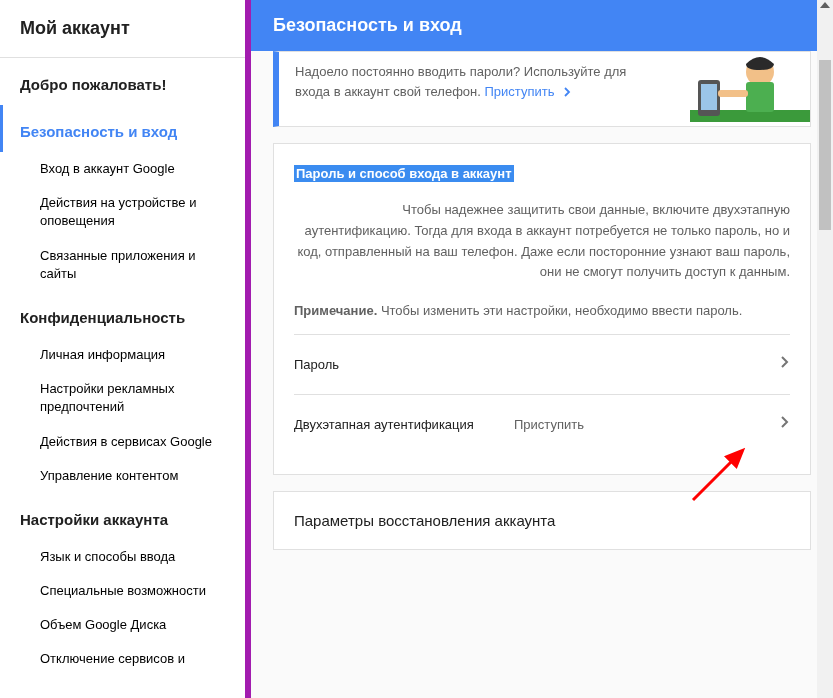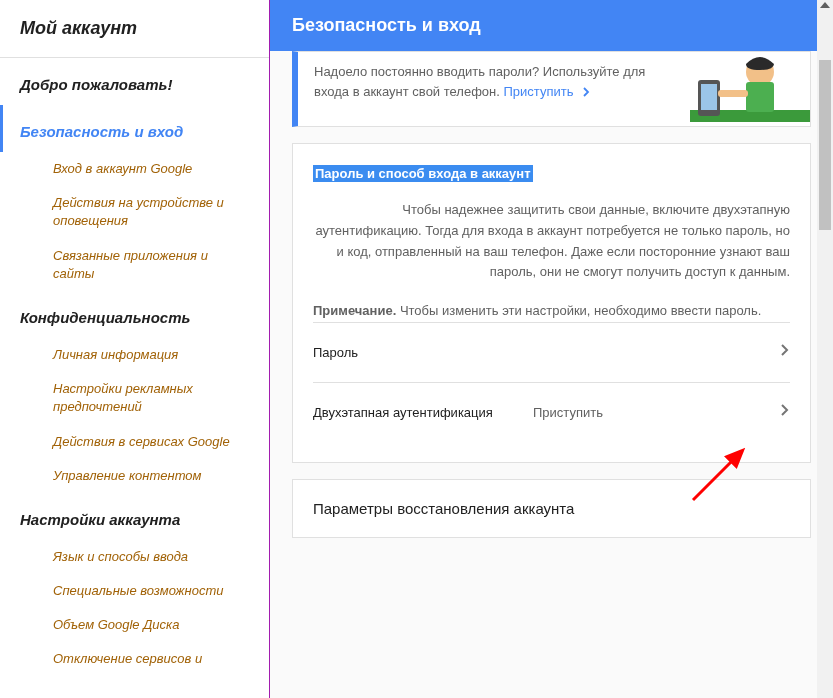--- a/index.html
+++ b/index.html
@@ -10,27 +10,26 @@
     body {
       font-family: Arial, 'Helvetica Neue', Helvetica, sans-serif;
       width: 833px;
       height: 698px;
       overflow: hidden;
       background: #fff;
       display: flex;
       position: relative;
     }
     .sidebar {
-      width: 270px;
-      border-right: 1px solid #a21caf;
+      width: 251px;
+      border-right: 6px solid #a21caf;
       height: 100%;
       overflow-y: auto;
       background: #fff;
       position: relative;
-      font-style: italic;
     }
     .sidebar-title {
       font-size: 18px;
       font-weight: bold;
       color: #212121;
       padding: 18px 20px 18px 20px;
       border-bottom: 1px solid #e0e0e0;
     }
     .sidebar-section {
       padding: 0;
@@ -42,25 +41,24 @@
       padding: 18px 20px 12px 20px;
     }
     .sidebar-section-heading.active {
       color: #4285f4;
       border-left: 3px solid #4285f4;
       padding-left: 17px;
       font-weight: bold;
     }
     .sidebar-item {
       font-size: 13px;
-      color: #a16207;
+      color: #000000;
       padding: 8px 20px 8px 40px;
       line-height: 1.4;
       cursor: pointer;
-      margin-left: 13px;
     }
     .main {
       flex: 1;
       background: #fafafa;
       overflow-y: auto;
       position: relative;
     }
     .main-header {
       background: #4285f4;
       color: #fff;
@@ -127,21 +125,21 @@
       margin-top: 18px;
     }
     .card-note-label {
       font-weight: bold;
     }
     .setting-row {
       display: flex;
       align-items: flex-start;
       padding: 22px 0;
       border-top: 1px solid #e0e0e0;
-      margin-top: 0;
+      margin-top: 12px;
       cursor: pointer;
       position: relative;
     }
     .setting-row:first-of-type {
       margin-top: 40px;
     }
     .setting-label {
       width: 220px;
       font-size: 13px;
       color: #212121;

